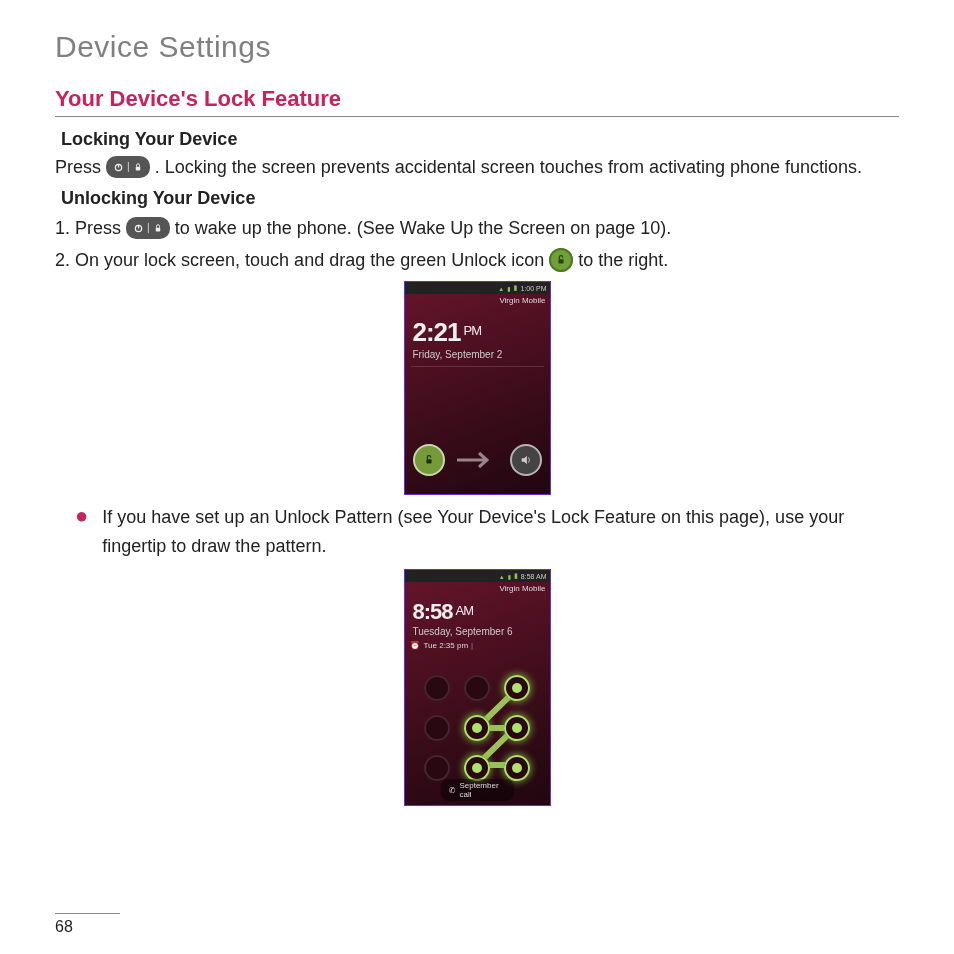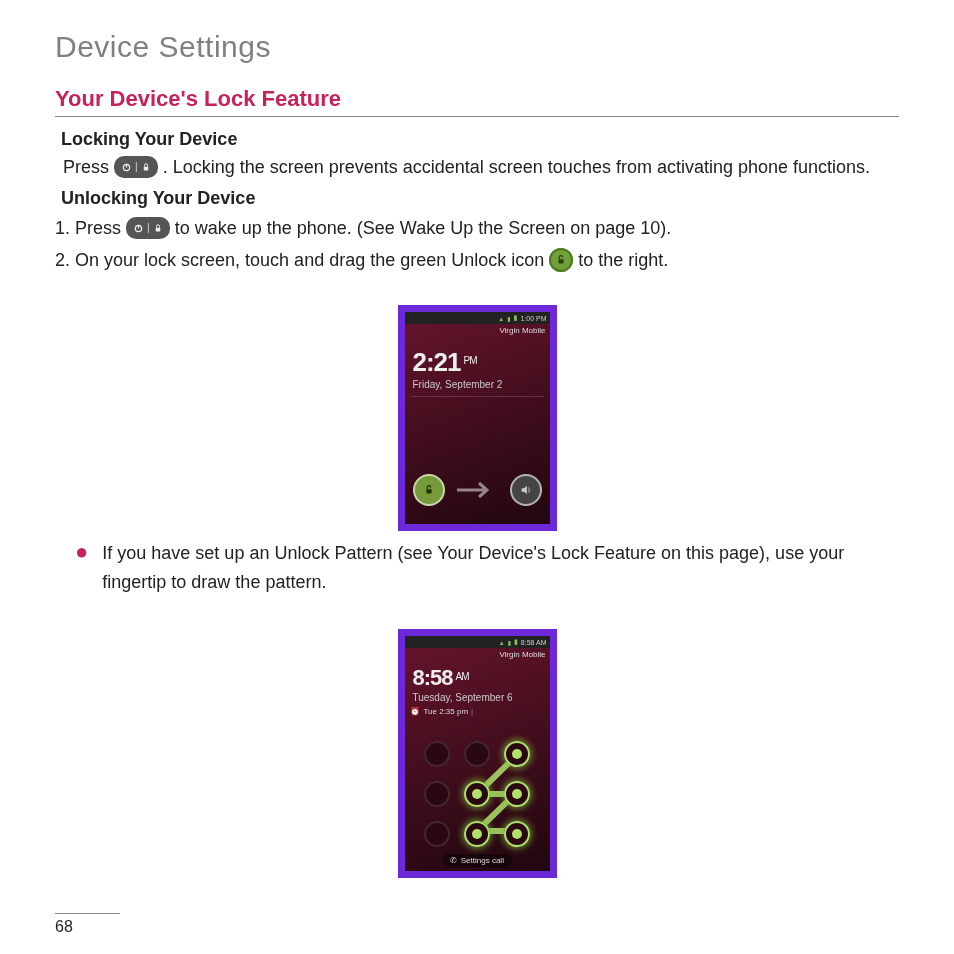--- a/index.html
+++ b/index.html
@@ -38,21 +38,21 @@
   }
   .subhead {
     font-size: 18px;
     font-weight: bold;
     margin: 8px 0 4px 6px;
   }
   .para {
     font-size: 18px;
     font-weight: 300;
     line-height: 1.45;
-    margin: 4px 8px;
+    margin: 4px 0;
   }
   .step {
     font-size: 18px;
     font-weight: 300;
     line-height: 1.45;
     margin: 6px 0;
   }
   .inline-btn {
     display: inline-flex;
     align-items: center;
@@ -97,26 +97,25 @@
   }
   .figure-wrap {
     width: 100%;
     display: flex;
     justify-content: center;
     margin: 8px 0;
   }
   .phone {
     width: 145px;
     height: 212px;
-    border: 7px solid #6d28d9;
+    border: 1px solid #6d28d9;
     background: #3b0e1a;
     position: relative;
     overflow: hidden;
     font-family: Arial, sans-serif;
-    margin-top: 24px;
   }
   .statusbar {
     height: 12px;
     background: #222;
     color: #ccc;
     font-size: 7px;
     display: flex;
     justify-content: flex-end;
     align-items: center;
     padding: 0 3px;
@@ -137,21 +136,21 @@
     background: linear-gradient(160deg,#63142a 0%, #3a0c19 60%, #200610 100%);
   }
   .clock-block {
     margin: 8px 0 0 8px;
   }
   .clock-time {
     color:#eee; font-size:26px; font-weight:bold; letter-spacing:-1px;
     font-family: "Arial Black", Arial, sans-serif;
     display:flex; align-items:center;
   }
-  .clock-ampm { font-size:10px; margin-left:3px; margin-bottom:4px; font-weight:normal;}
+  .clock-ampm { font-size:13px; margin-left:3px; margin-bottom:4px; font-weight:normal;}
   .clock-date { color:#ccc; font-size:10px; margin-top:1px; }
   .divider { border-top:1px solid rgba(255,255,255,0.15); margin:6px 6px 0 6px;}
   .slide-row {
     position:absolute;
     bottom: 18px; left:0; right:0;
     display:flex; align-items:center; justify-content:space-between;
     padding: 0 8px;
   }
   .circle-btn {
     width:28px; height:28px; border-radius:50%;
@@ -343,21 +342,21 @@
           <div class="dot lit"></div>
           <div class="dot"></div>
           <div class="dot lit"></div>
           <div class="dot lit"></div>
           <div class="dot"></div>
           <div class="dot lit"></div>
           <div class="dot lit"></div>
         </div>
         <div class="emergency">
           <span>✆</span>
-          <span>Settings call</span>
+          <span>September call</span>
         </div>
       </div>
     </div>
   </div>
 
   <div class="footer">
     <div class="footer-rule"></div>
     <span>68</span>
   </div>
 </div>

